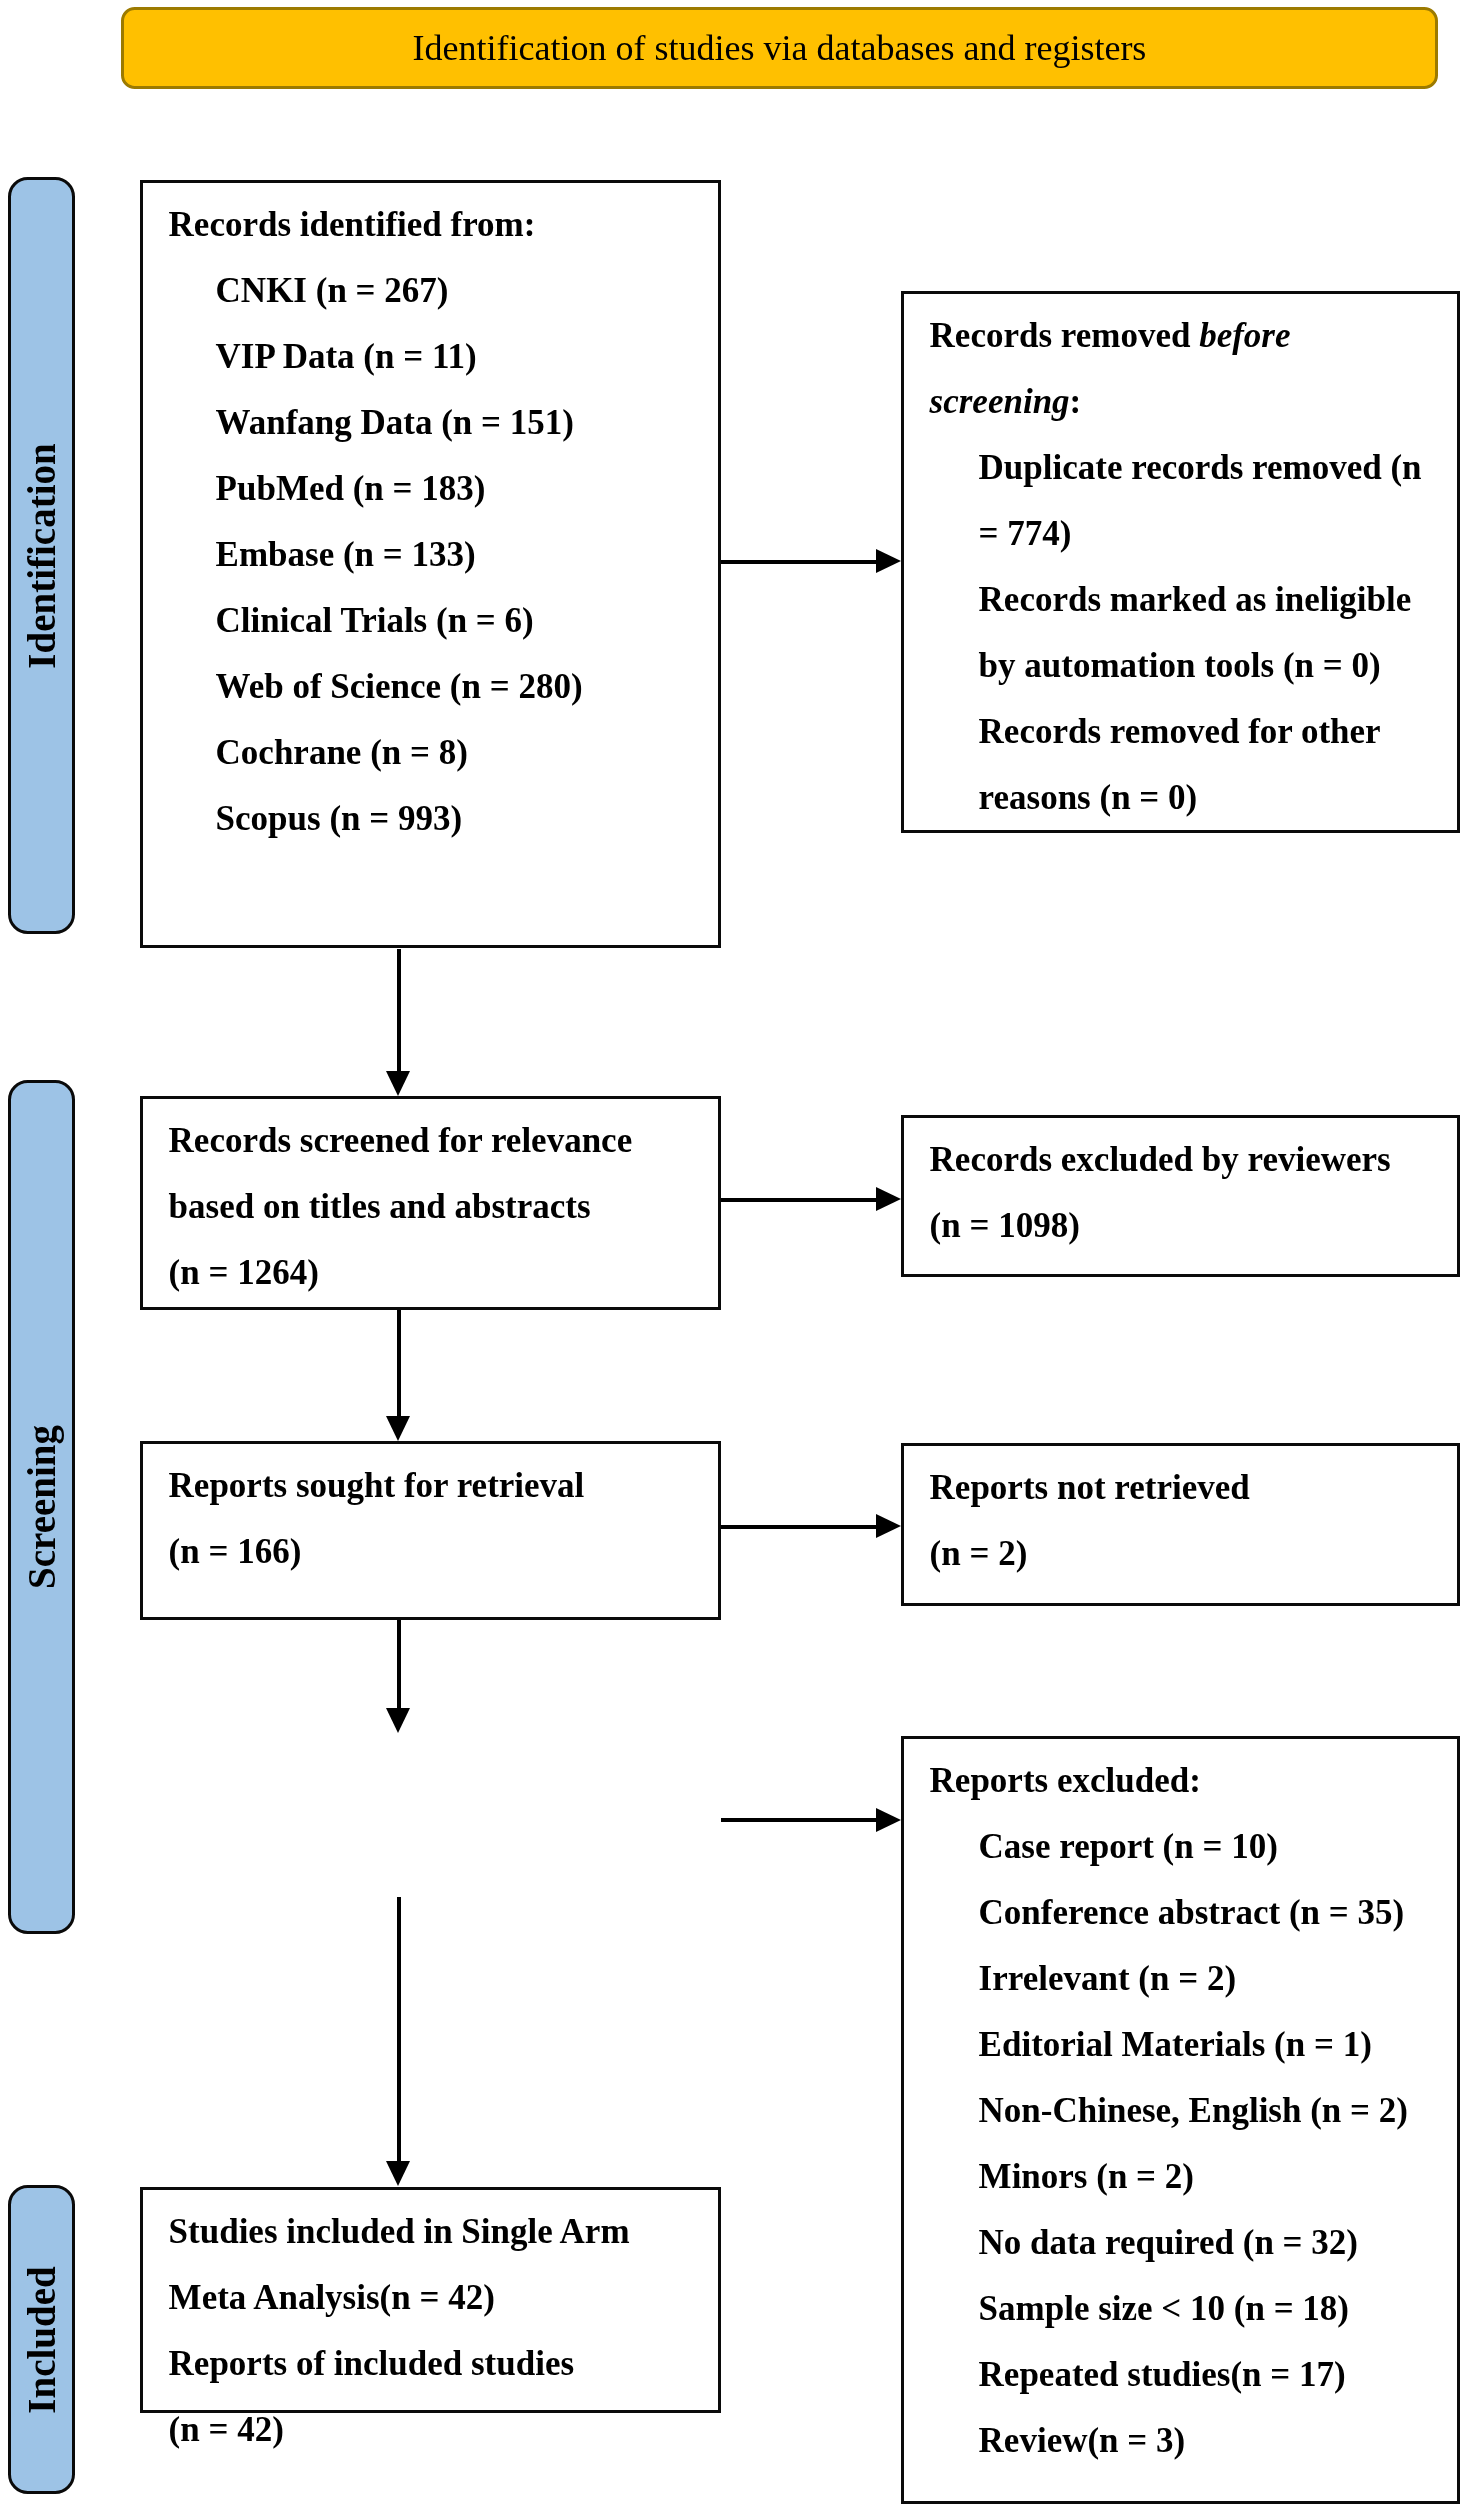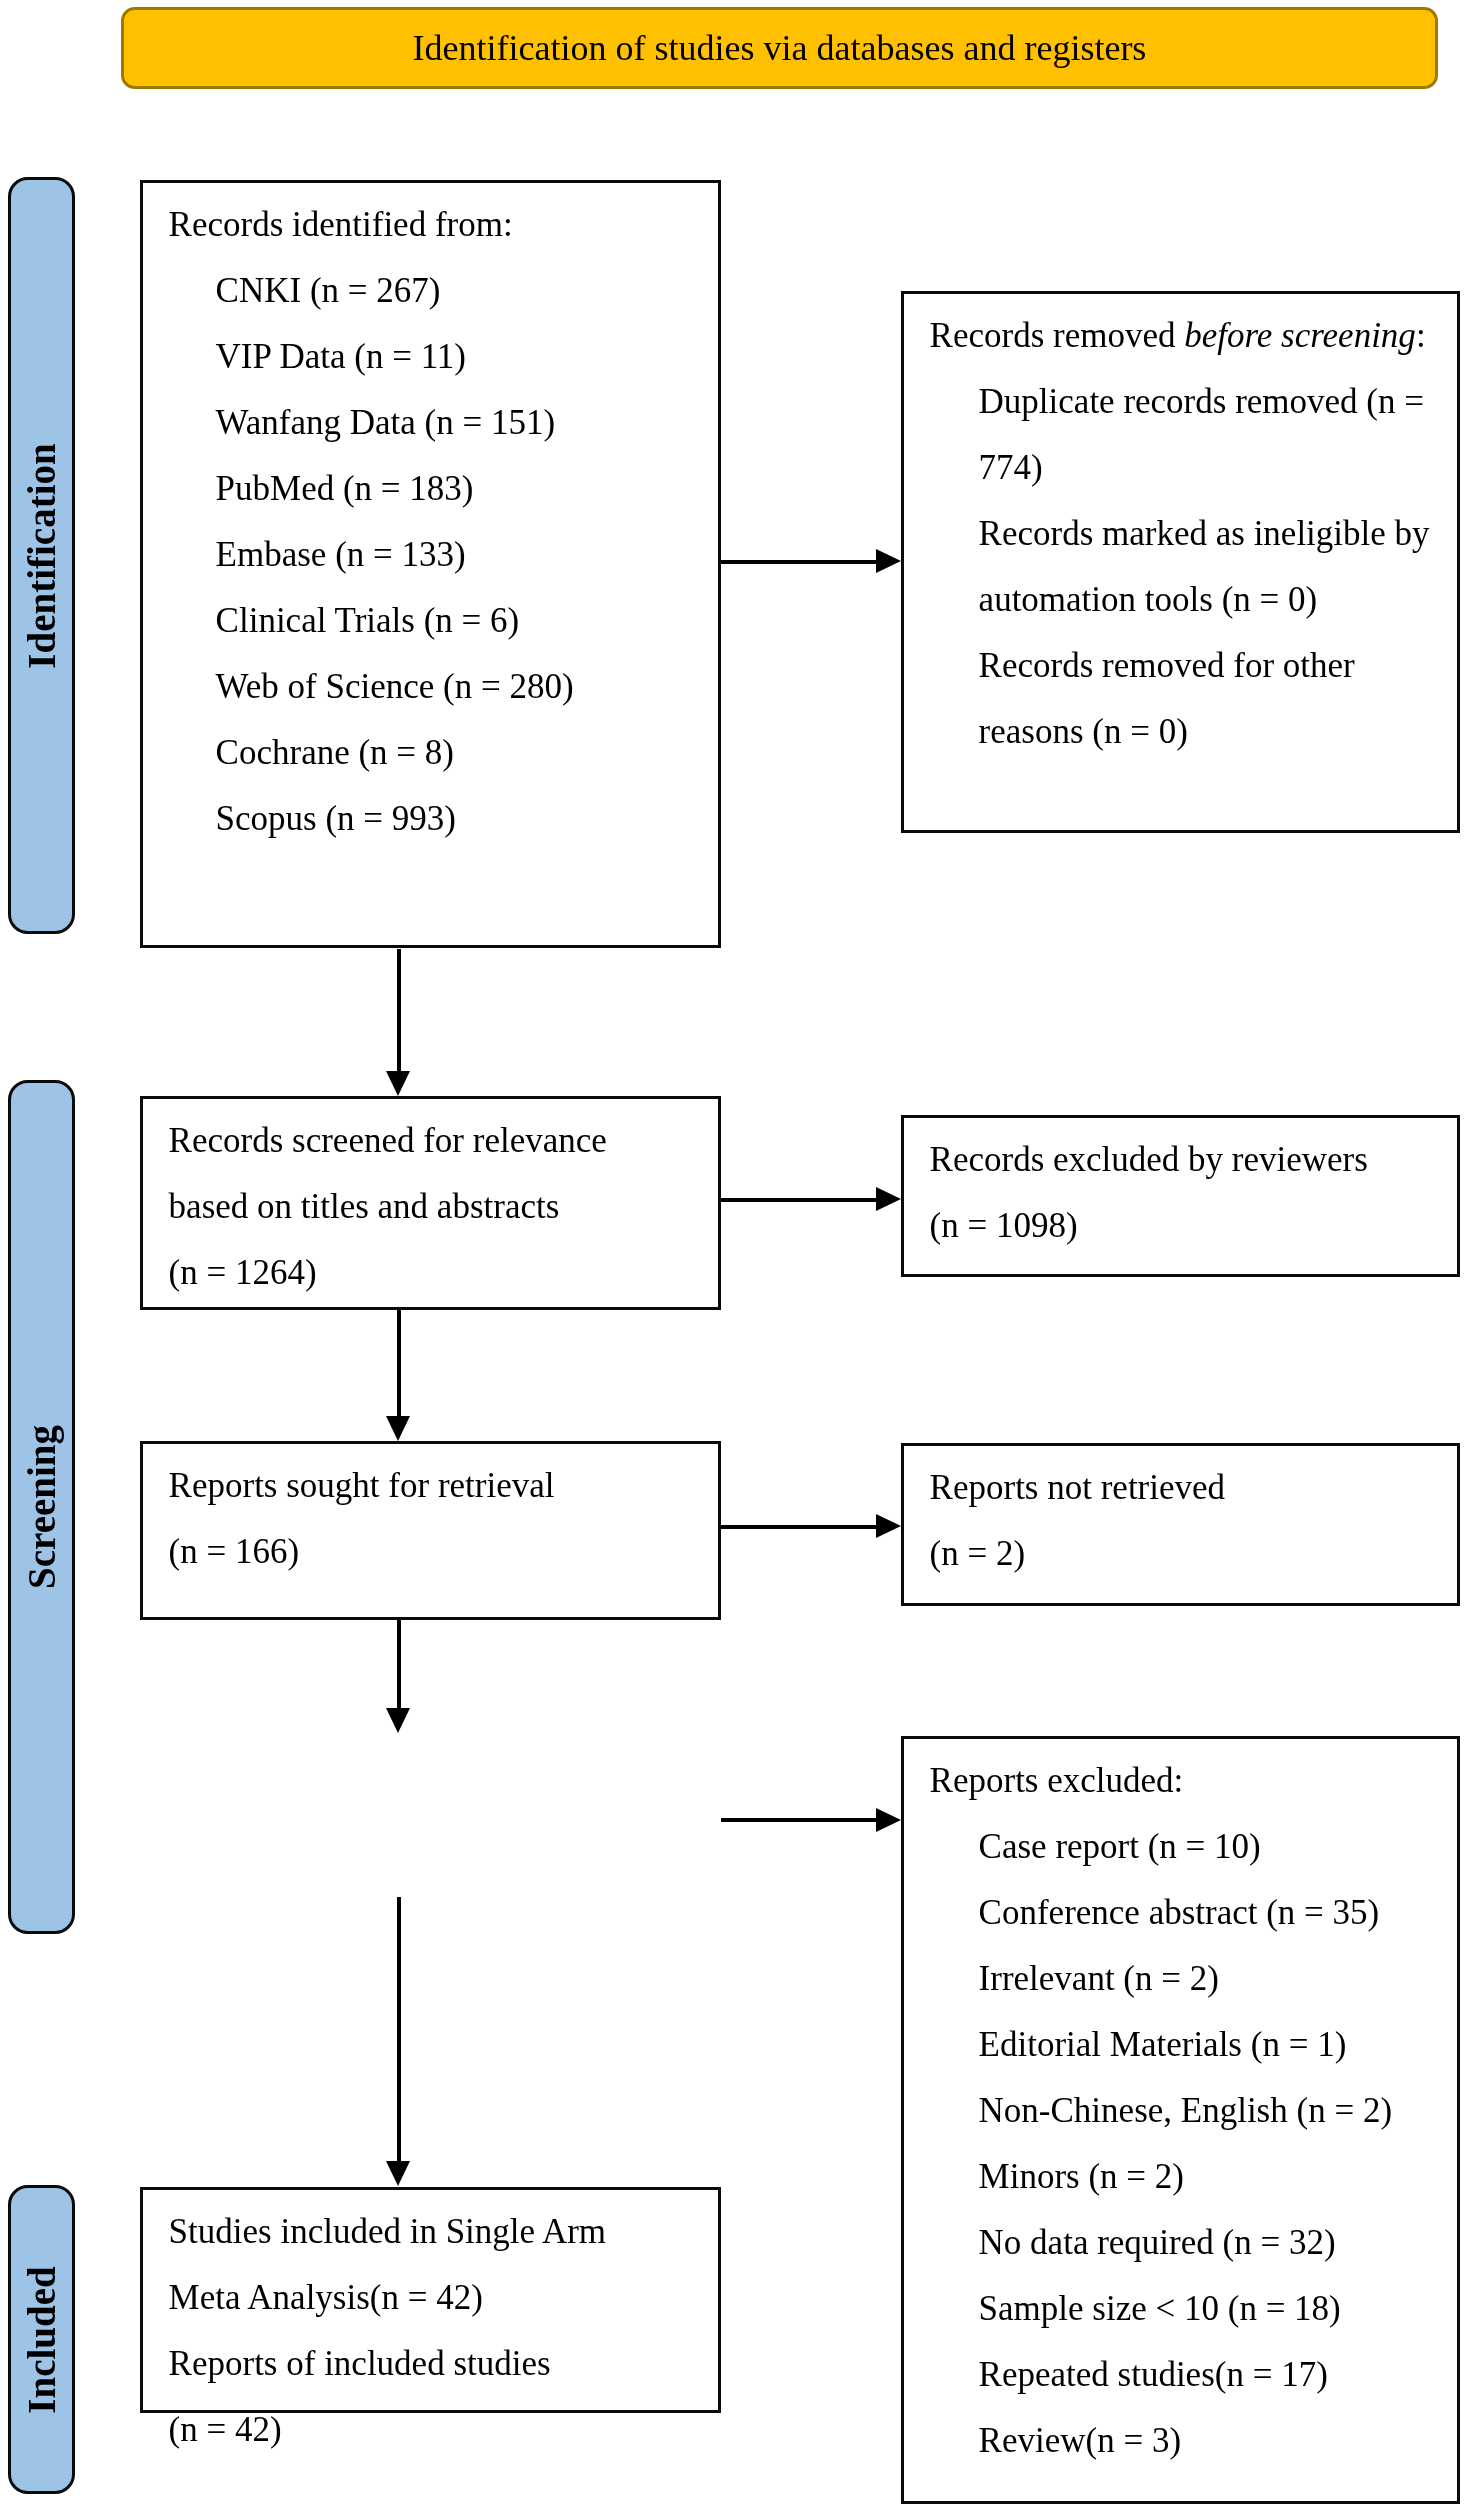--- a/index.html
+++ b/index.html
@@ -30,21 +30,21 @@
     font-size:39px;font-weight:bold;white-space:nowrap;
   }
   #bar-identification{top:177px;height:757px;}
   #bar-screening{top:1080px;height:854px;}
   #bar-included{top:2185px;height:309px;}
   
   .flowbox{
     position:absolute;background:#fff;border:3.9px solid #0a0a0a;
     box-sizing:border-box;font-size:35px;line-height:66px;
   }
-  .flowbox .content{padding:8.9px 17.7px 0 25.6px;}
+  .flowbox .content{padding:8.9px 17.7px 0 25.6px;font-weight:bold;}
   .lcol{left:140px;width:581px;}
   .rcol{left:901px;width:559px;}
   #box-identified{top:180px;height:768px;}
   #box-screened{top:1096px;height:214px;}
   #box-sought{top:1441px;height:179px;}
   #box-assessed{top:1734px;height:164px;}
   #box-included{top:2187px;height:226px;}
   #box-removed{top:291px;height:542px;}
   #box-excluded-reviewers{top:1115px;height:162px;}
   #box-not-retrieved{top:1443px;height:163px;}

